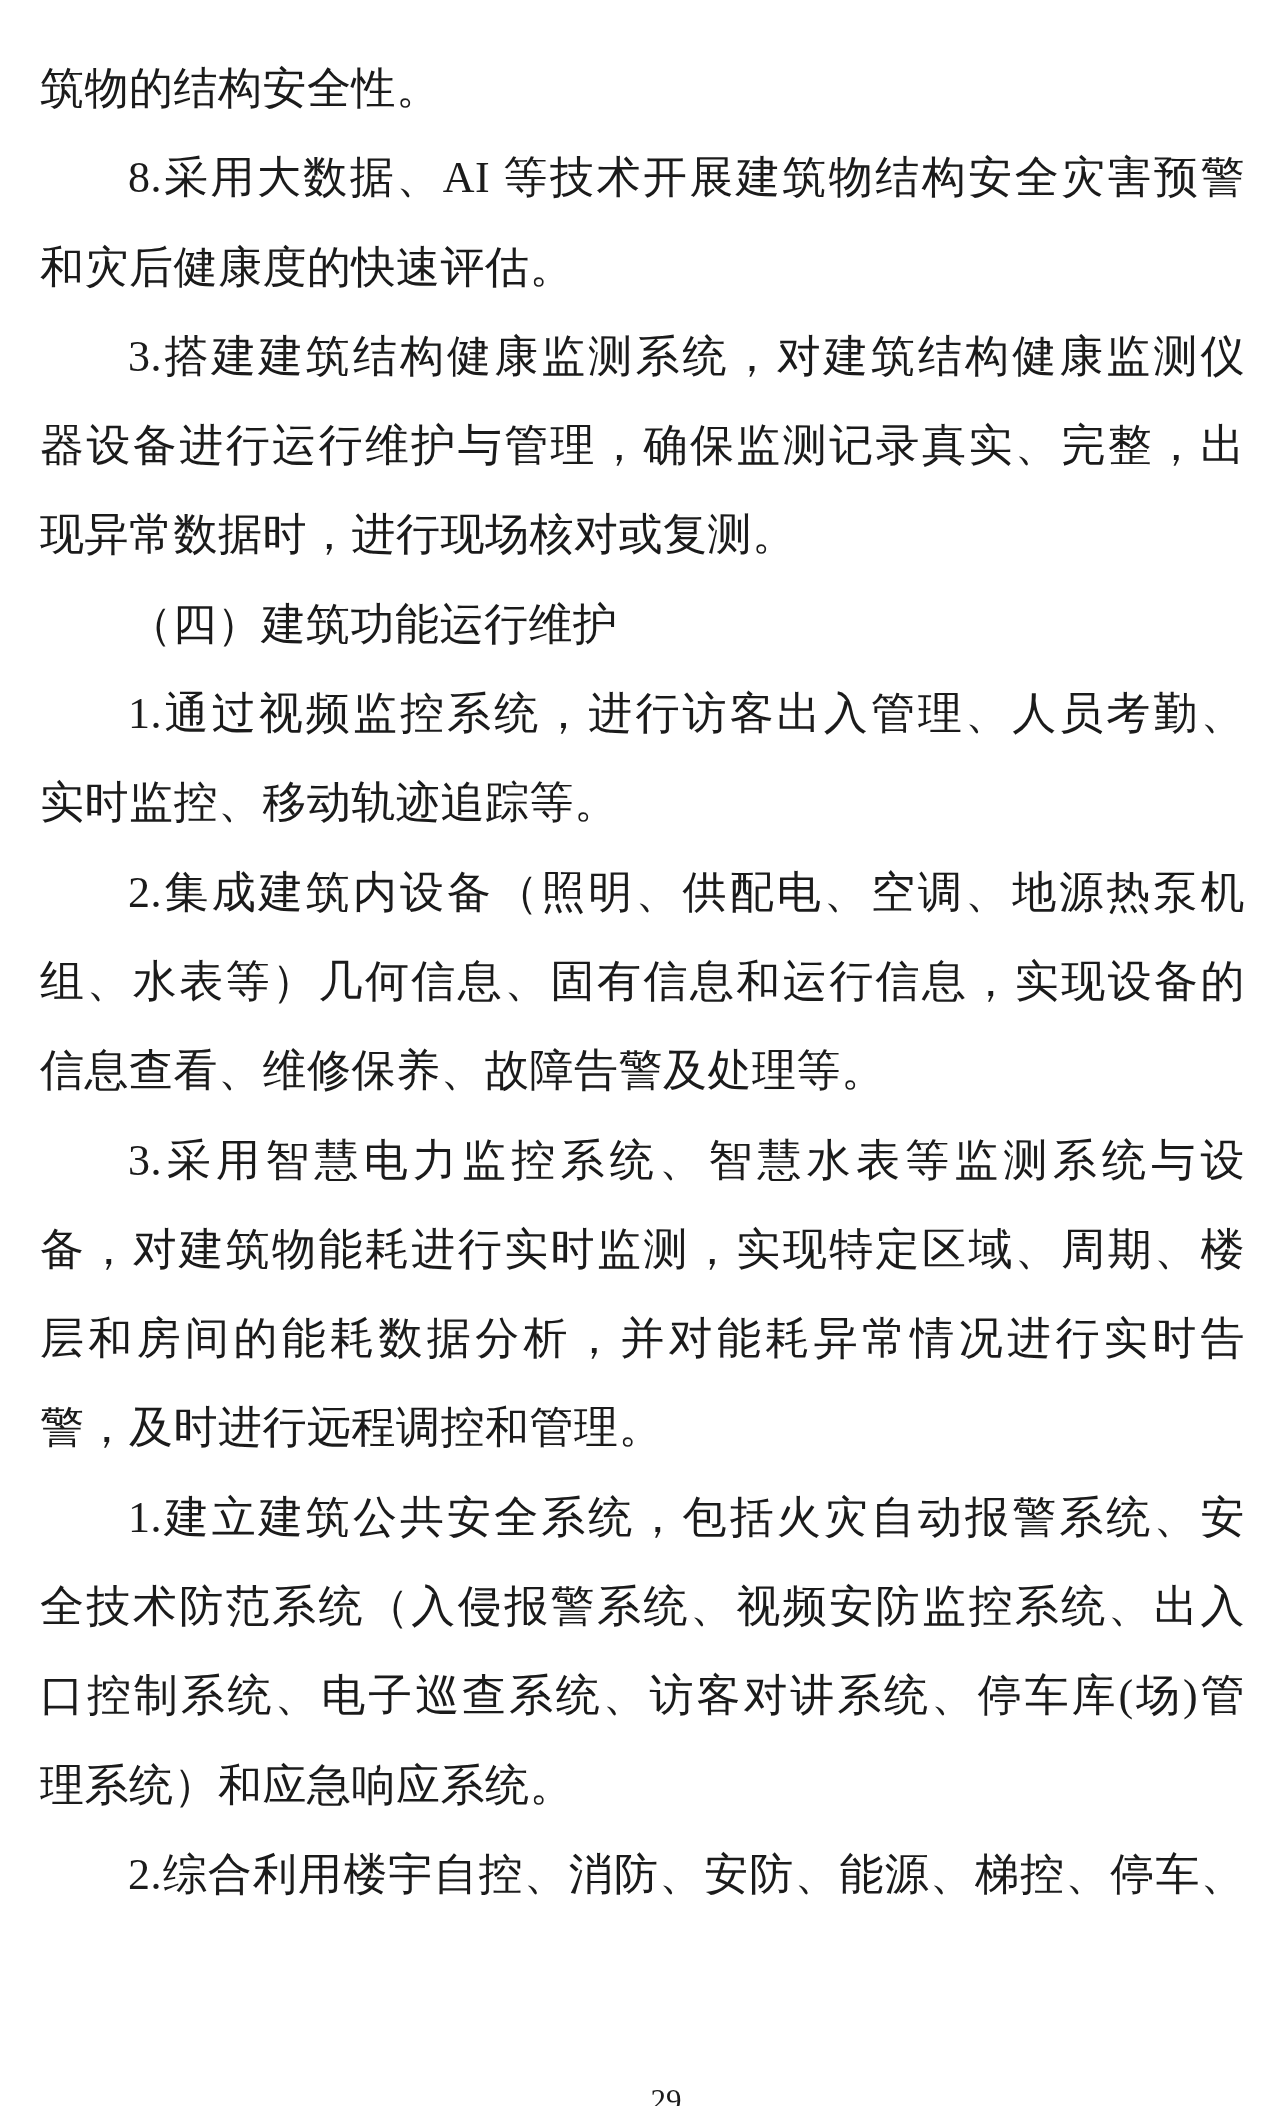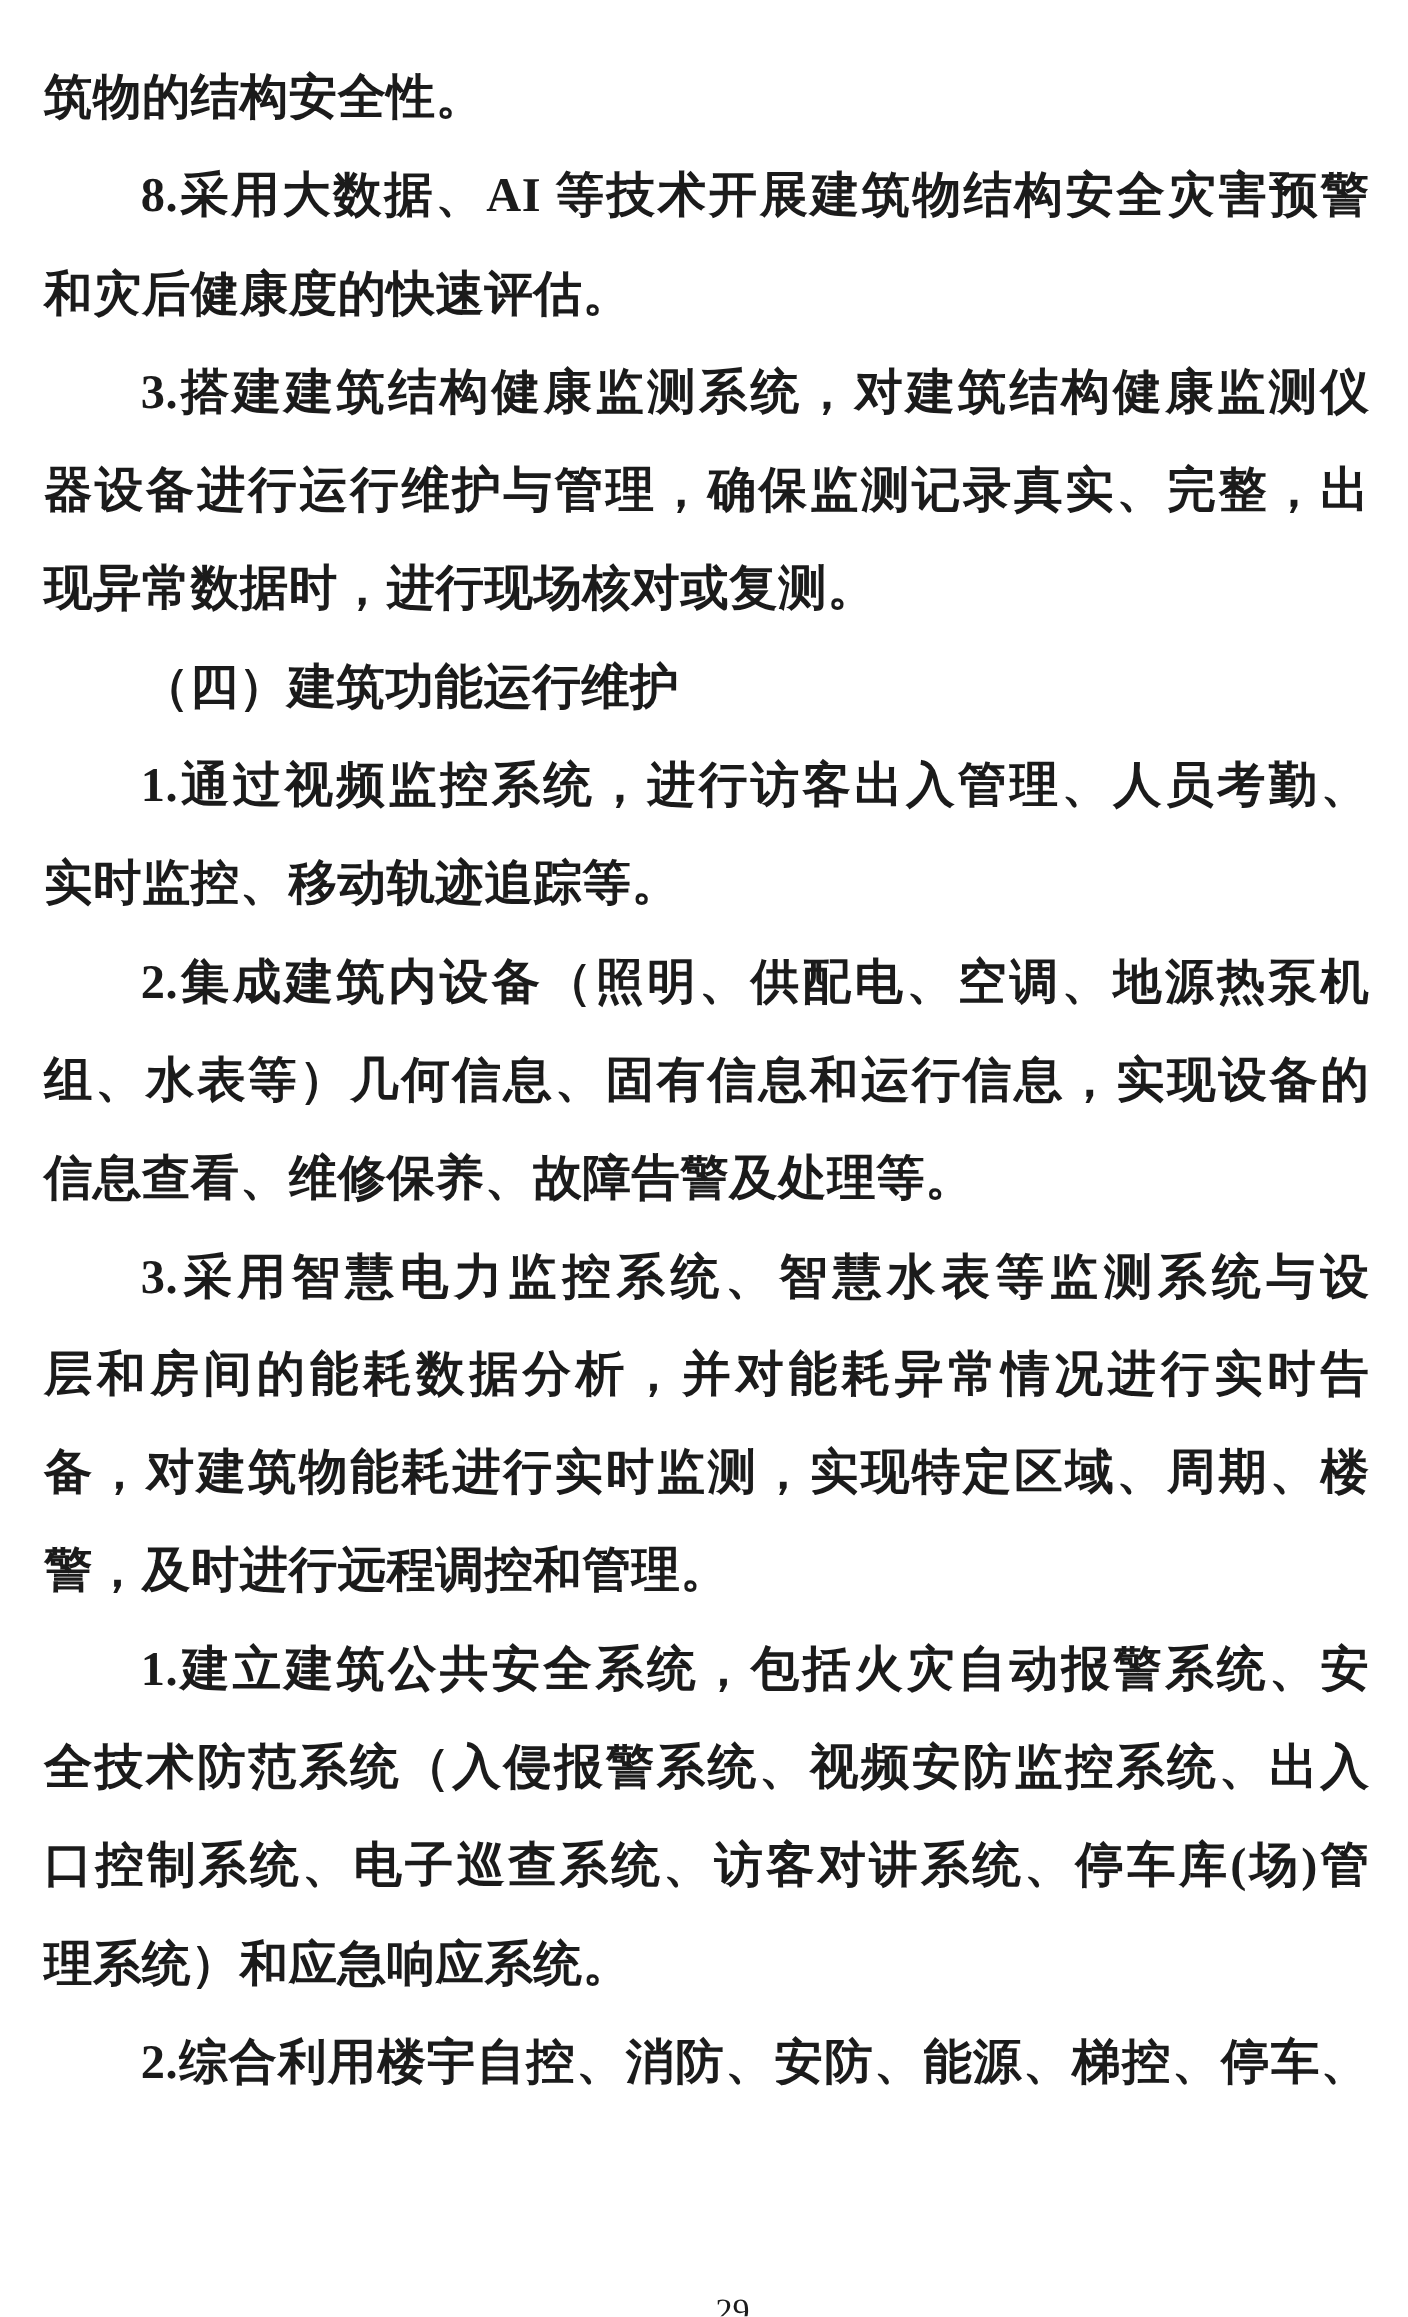--- a/index.html
+++ b/index.html
@@ -16,21 +16,20 @@
     background: var(--paper);
     overflow: hidden;
     font-family: "Liberation Serif", "DejaVu Serif", serif;
     color: var(--ink);
   }
   .content {
     position: absolute;
     left: 40px;
     top: 44px;
     width: 1205px;
-    font-weight: bold;
   }
   .line {
     height: 89.3px;
     line-height: 89.3px;
     font-size: 44px;
     letter-spacing: 0.5px;
     text-align: left;
     overflow: visible;
   }
   .line.indent {
@@ -64,22 +63,22 @@
       <div class="line indent justify">3.搭建建筑结构健康监测系统，对建筑结构健康监测仪</div>
       <div class="line justify">器设备进行运行维护与管理，确保监测记录真实、完整，出</div>
       <div class="line">现异常数据时，进行现场核对或复测。</div>
       <div class="line indent">（四）建筑功能运行维护</div>
       <div class="line indent justify">1.通过视频监控系统，进行访客出入管理、人员考勤、</div>
       <div class="line">实时监控、移动轨迹追踪等。</div>
       <div class="line indent justify">2.集成建筑内设备（照明、供配电、空调、地源热泵机</div>
       <div class="line justify">组、水表等）几何信息、固有信息和运行信息，实现设备的</div>
       <div class="line">信息查看、维修保养、故障告警及处理等。</div>
       <div class="line indent justify">3.采用智慧电力监控系统、智慧水表等监测系统与设</div>
+      <div class="line justify">备，对建筑物能耗进行实时监测，实现特定区域、周期、楼</div>
       <div class="line justify">层和房间的能耗数据分析，并对能耗异常情况进行实时告</div>
-      <div class="line justify">备，对建筑物能耗进行实时监测，实现特定区域、周期、楼</div>
       <div class="line">警，及时进行远程调控和管理。</div>
       <div class="line indent justify">1.建立建筑公共安全系统，包括火灾自动报警系统、安</div>
       <div class="line justify">全技术防范系统（入侵报警系统、视频安防监控系统、出入</div>
       <div class="line justify">口控制系统、电子巡查系统、访客对讲系统、停车库(场)管</div>
       <div class="line">理系统）和应急响应系统。</div>
       <div class="line indent justify">2.综合利用楼宇自控、消防、安防、能源、梯控、停车、</div>
     </div>
   <div class="footer">
     <span>29</span>
   </div>

